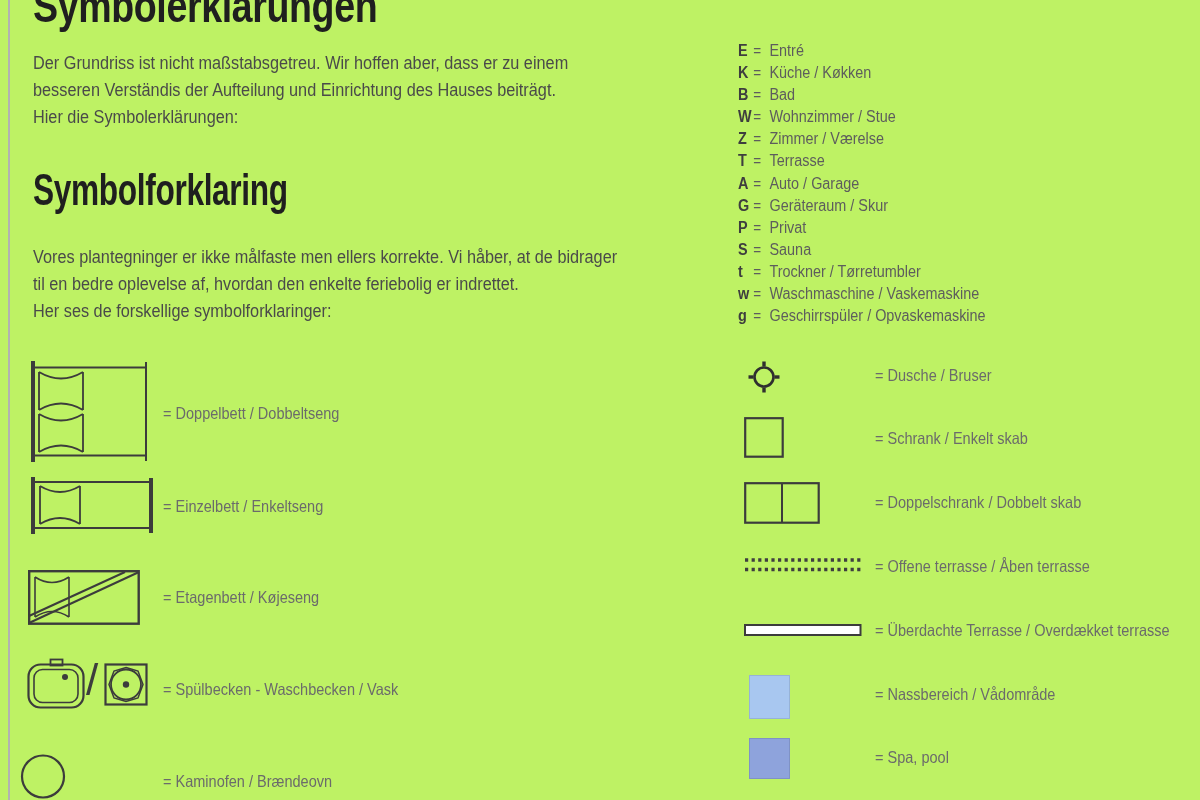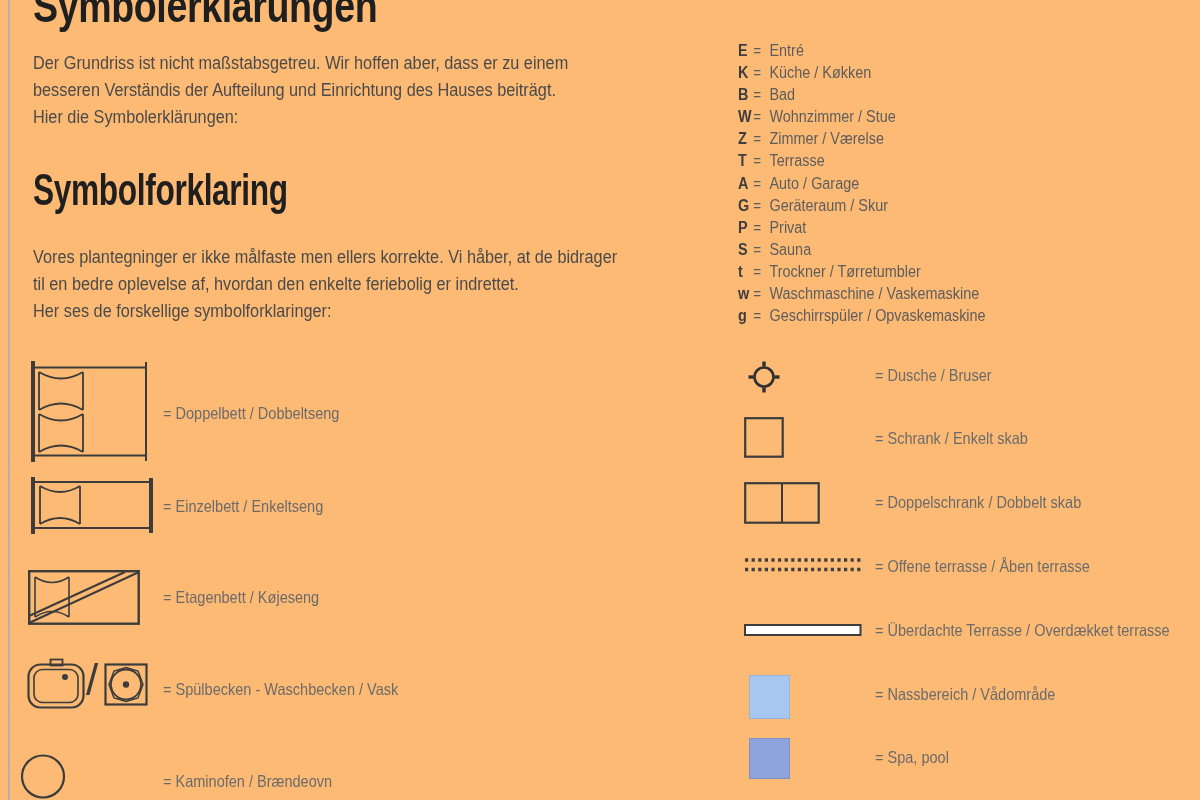--- a/index.html
+++ b/index.html
@@ -1,17 +1,17 @@
 <!DOCTYPE html>
 <html><head>
 <meta charset="utf-8">
 <style>
   html,body{margin:0;padding:0;background:#ffffff;}
   .page{
-    position:relative;width:1200px;height:800px;overflow:hidden;background:#fdba74;
+    position:relative;width:1200px;height:800px;overflow:hidden;background:#bef264;
     font-family:"Liberation Sans", sans-serif;
   }
   .page-edge{position:absolute;left:8px;top:0;width:2px;height:800px;background:#b2b2b2;}
   .heading{
     position:absolute;left:33px;margin:0;font-weight:700;color:#1f1f1f;
     letter-spacing:-0.5px;white-space:nowrap;transform-origin:0 0;line-height:1;
   }
   .h1{top:-18px;font-size:47px;transform:scaleX(.80);}
   .h2{top:168px;font-size:44px;transform:scaleX(.72);}
   .para{

